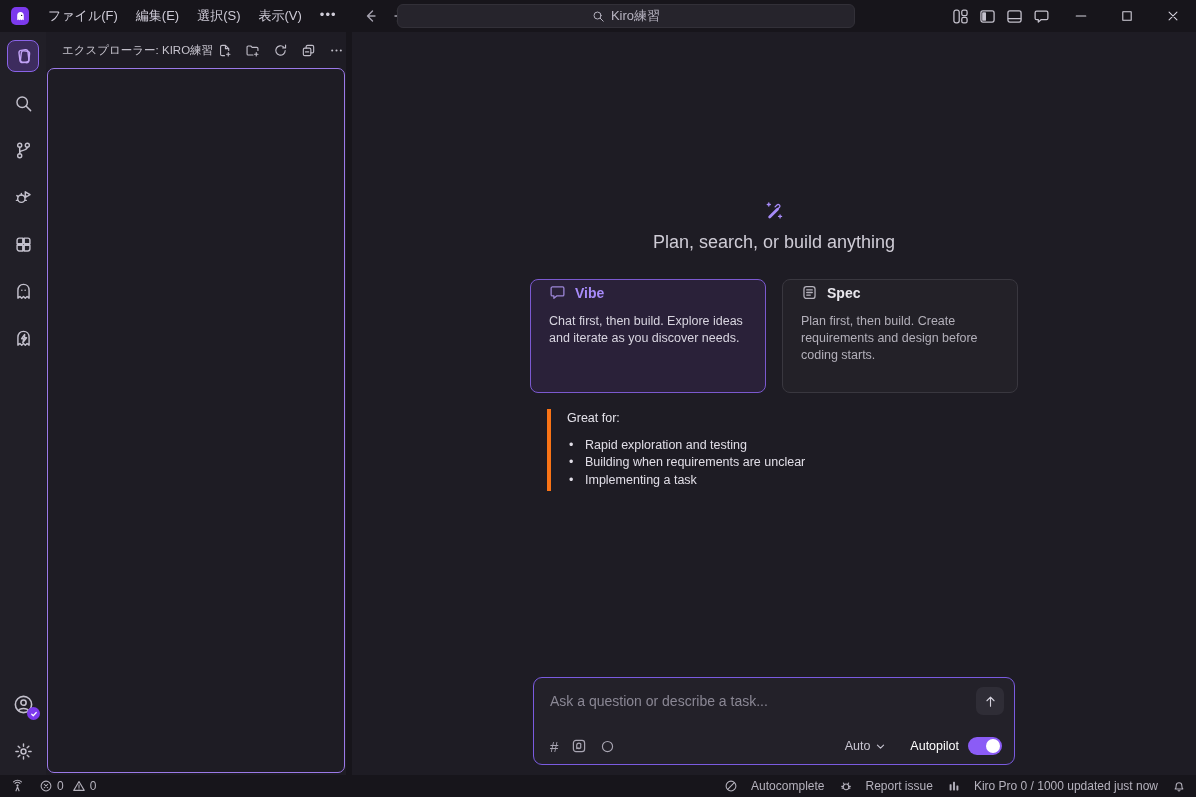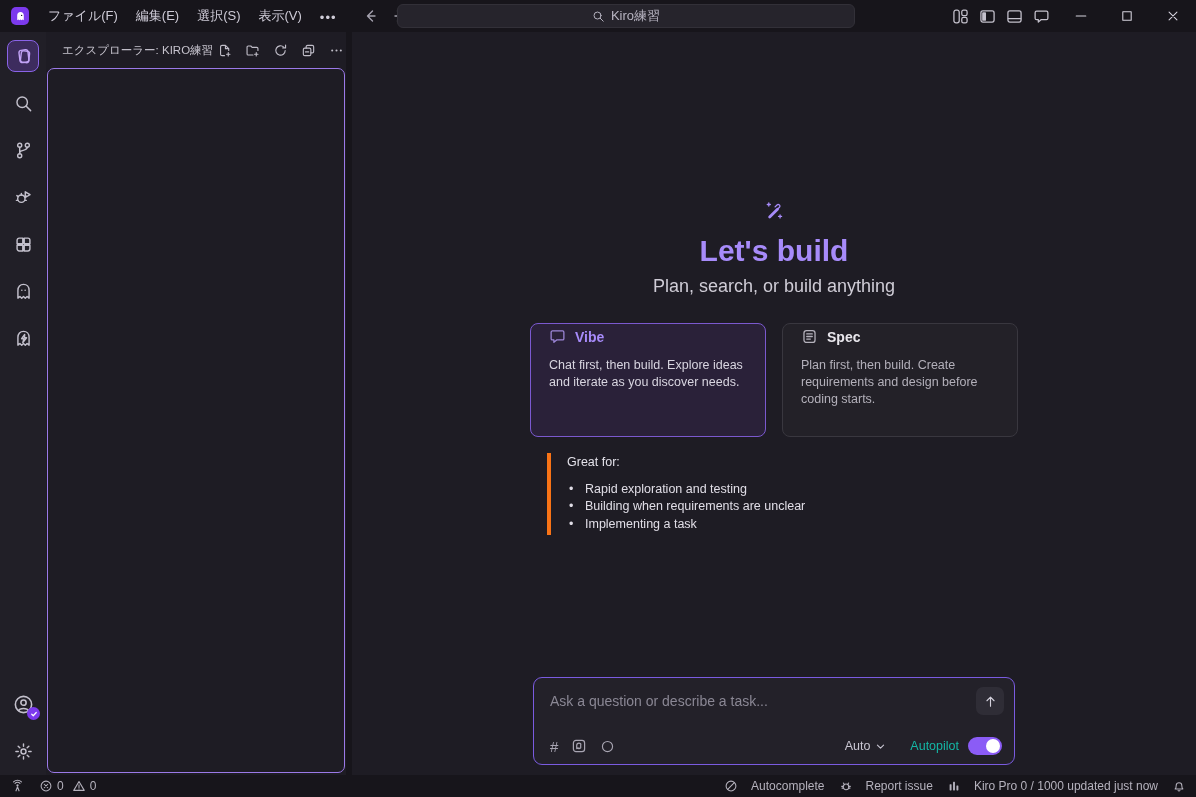--- a/index.html
+++ b/index.html
@@ -9,21 +9,21 @@
     background:#17151b; color:#c9c6d2; font-size:13px;
     display:flex; flex-direction:column;
   }
   svg { display:block; }
   .ic { stroke:currentColor; fill:none; stroke-width:1.2; stroke-linecap:round; stroke-linejoin:round; }
 
   
   .titlebar { height:32px; flex:0 0 32px; position:relative; display:flex; align-items:center; background:#17151b; }
   .kiro-logo { width:18px; height:18px; border-radius:5px; background:#7c3aed; margin:0 10px 0 11px;
     display:flex; align-items:center; justify-content:center; color:#fff; }
-  .menus { display:flex; align-items:flex-end; }
+  .menus { display:flex; align-items:flex-start; }
   .menu-item { padding:4px 9px; border-radius:5px; color:#cfccd8; cursor:default; }
   .menu-dots { padding:4px 9px; color:#cfccd8; letter-spacing:1px; }
   .nav-arrows { display:flex; align-items:center; gap:14px; margin-left:16px; color:#a5a2af; }
   .searchbox { position:absolute; left:397px; top:4px; width:458px; height:24px;
     background:#26242c; border:1px solid #323038; border-radius:6px;
     display:flex; align-items:center; justify-content:center; gap:6px; color:#b8b5c2; }
   .tb-right { position:absolute; right:146px; top:0; height:32px; display:flex; align-items:center; gap:10px; color:#c4c1cc; }
   .win-controls { position:absolute; right:0; top:0; height:32px; display:flex; }
   .win-btn { width:46px; height:32px; display:flex; align-items:center; justify-content:center; color:#d6d3de; }
 
@@ -77,21 +77,21 @@
   .chat-input { position:absolute; left:0; top:0; width:calc(100% - 56px); height:34px; padding:12px 0 0 16px;
     background:transparent; border:none; outline:none; color:#e4e2ea; font-size:14px; font-family:"Liberation Sans",sans-serif; }
   .chat-input::placeholder { color:#8a8794; }
   .send-btn { position:absolute; right:10px; top:9px; width:28px; height:28px; border-radius:7px;
     background:#2f2d36; display:flex; align-items:center; justify-content:center; color:#d4d1dc; }
   .chat-bottom { position:absolute; left:16px; right:12px; bottom:9px; display:flex; align-items:center; }
   .chat-tools { display:flex; align-items:center; gap:13px; color:#a8a5b2; }
   .hash { font-size:15px; color:#a8a5b2; }
   .chat-right { margin-left:auto; display:flex; align-items:center; gap:24px; }
   .model-select { display:flex; align-items:center; gap:5px; color:#c9c6d2; font-size:12.5px; }
-  .autopilot { display:flex; align-items:center; gap:9px; color:#14b8a6; font-size:12.5px; }
+  .autopilot { display:flex; align-items:center; gap:9px; color:#ffffff; font-size:12.5px; }
   .toggle { width:34px; height:18px; border-radius:9px; background:#8b5cf6; position:relative; }
   .toggle .knob { position:absolute; right:2px; top:2px; width:14px; height:14px; border-radius:50%; background:#fff; }
 
   
   .statusbar { height:22px; flex:0 0 22px; background:#17151b; display:flex; align-items:center;
     padding:0 10px; font-size:12px; color:#b5b2bd; }
   .sb-left, .sb-right { display:flex; align-items:center; gap:14px; }
   .sb-right { margin-left:auto; }
   .sb-item { display:flex; align-items:center; gap:13px; }
   .problems { display:flex; align-items:center; gap:4px; }
@@ -288,21 +288,20 @@
 
   <div class="main">
     <div class="hero">
       <div class="hero-icon">
         <svg class="ic" width="26" height="26" viewBox="0 0 24 24" stroke-width="1.6">
             <path d="M8 17.6 15.2 10.4" stroke-width="2.6"></path>
             <path d="M15.2 10.4l1.8-1.8c.6-.6.6-1.5 0-2.1l-.1-.1c-.6-.6-1.5-.6-2.1 0l-1.8 1.8"></path>
             <path d="M7.2 4.6v2.8M5.8 6h2.8M17.6 15.6v2.8M16.2 17h2.8"></path>
           </svg>
       </div>
-      <div class="hero-title">Let's build</div>
       <div class="hero-sub">Plan, search, or build anything</div>
       <div class="cards">
         <div class="card selected">
           <div class="card-head">
             <span class="card-icon">
                 <svg class="ic" width="17" height="17" viewBox="0 0 16 16" stroke-width="1.3">
                   <path d="M3.2 2.8h9.6c.7 0 1.2.5 1.2 1.2v6c0 .7-.5 1.2-1.2 1.2H7.2L4.6 13.4v-2.2H3.2c-.7 0-1.2-.5-1.2-1.2V4c0-.7.5-1.2 1.2-1.2z"></path>
                 </svg>
               </span>
             <span class="card-title">Vibe</span>

